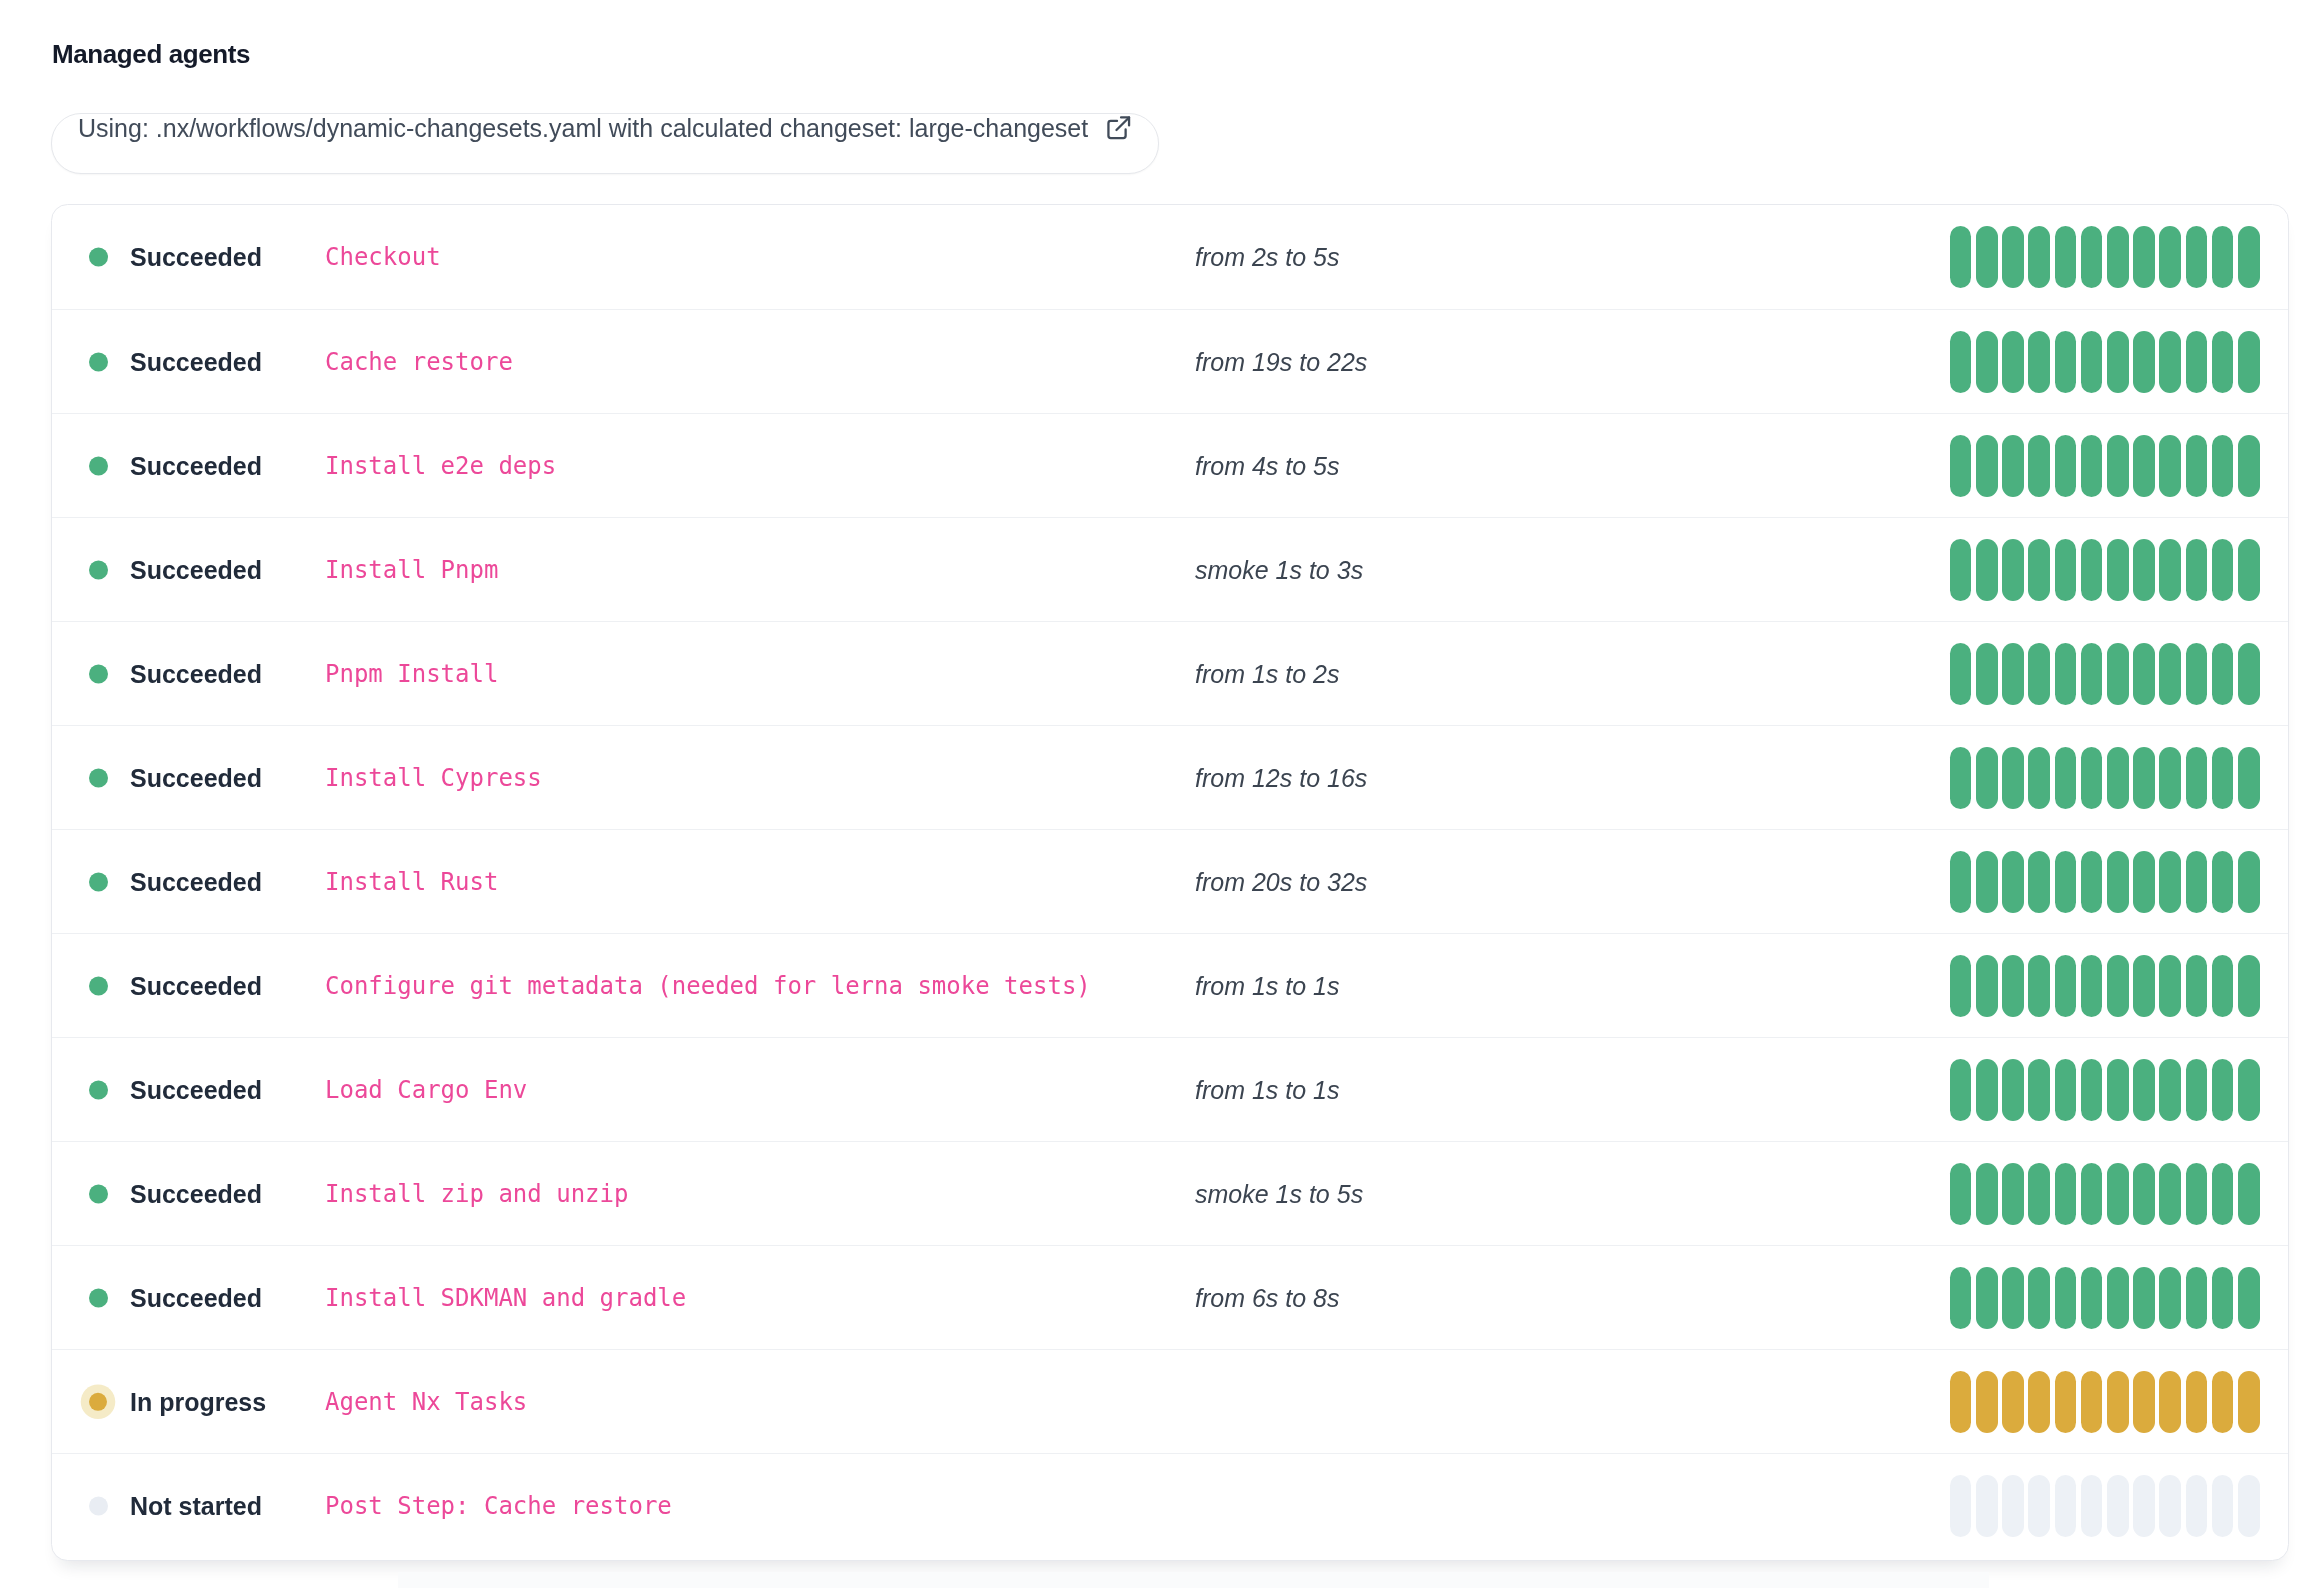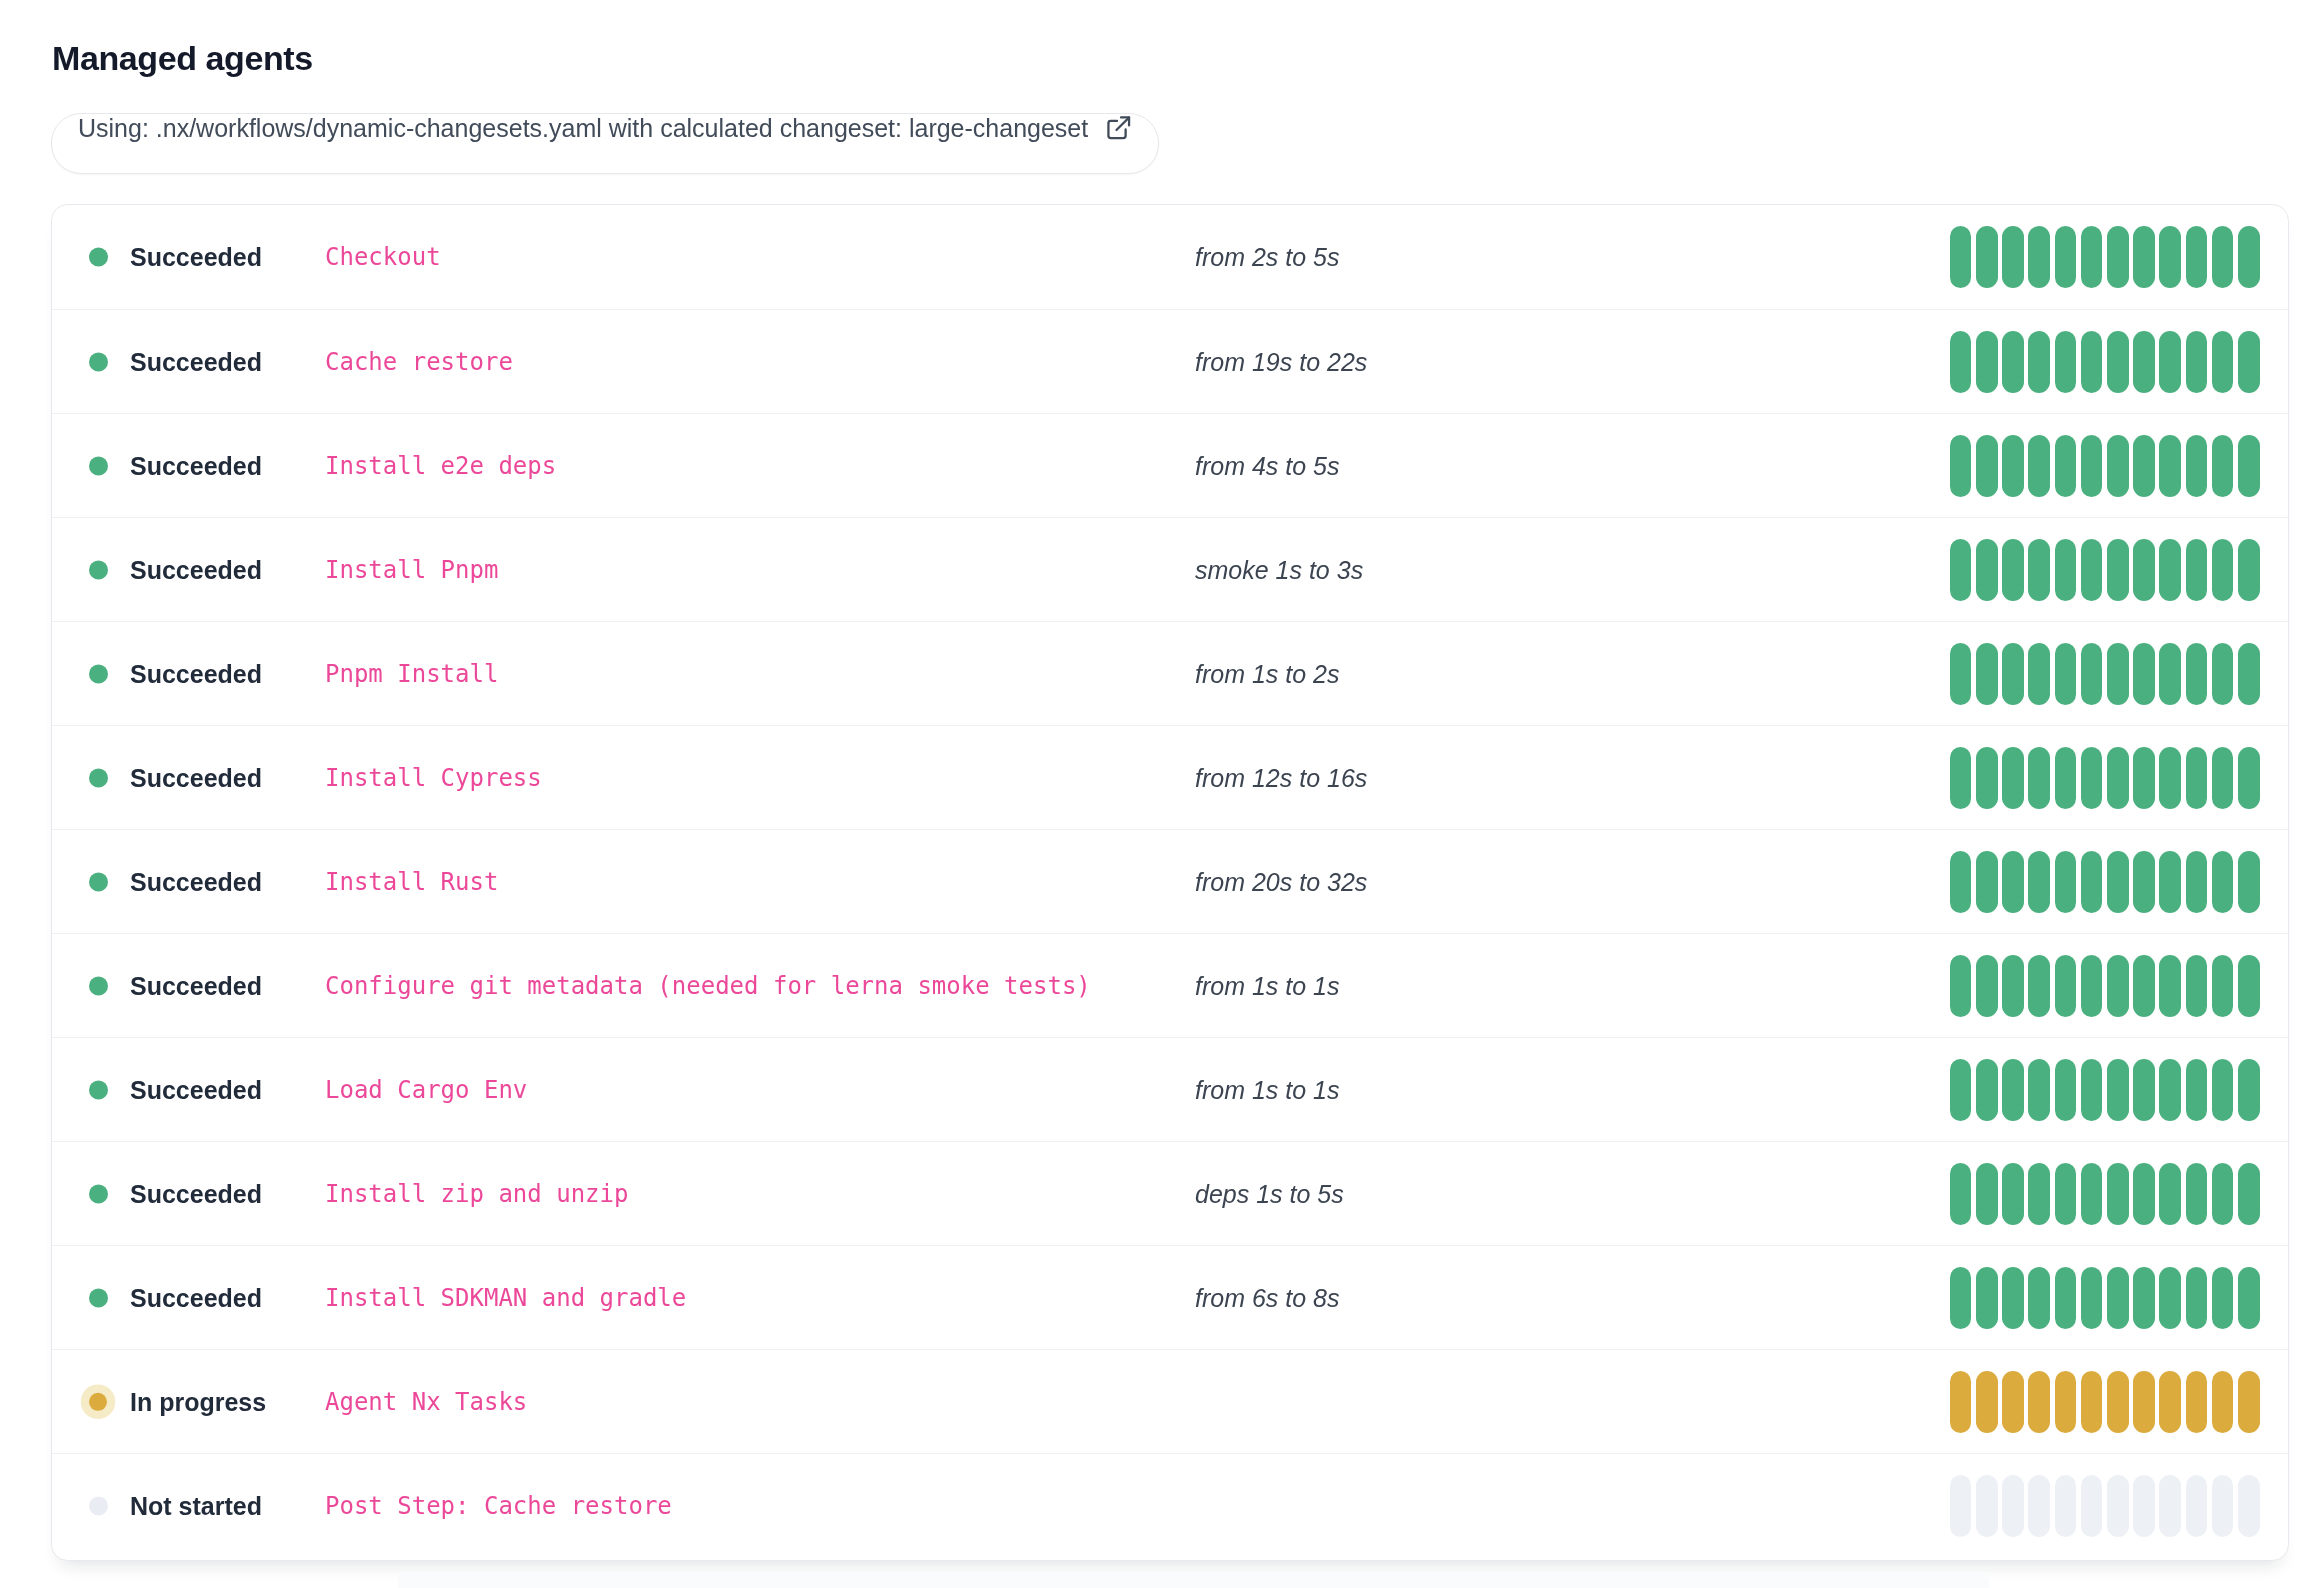--- a/index.html
+++ b/index.html
@@ -1,21 +1,21 @@
 <!DOCTYPE html>
 <html style="--c-succeeded: #4BB07F; --c-inprogress: #DBAB3D; --c-inprogress-halo: #F5EBC7; --c-notstarted: #EDF1F6; --c-notstarted-dot: #E9EDF3;font-size:14.7px"><head>
 <meta charset="utf-8">
 <style>
   * { margin: 0; padding: 0; box-sizing: border-box; }
   html, body { width: 2320px; height: 1589px; background: #ffffff; overflow: hidden; }
   body { font-family: "Liberation Sans", sans-serif; color: #212b3a; position: relative; }
 
   .page-title {
     position: absolute; left: 52px; top: 39px;
-    font-size: 34px; font-weight: 700; letter-spacing: -0.4px; color: #141a29;
+    font-size: 26px; font-weight: 700; letter-spacing: -0.4px; color: #141a29;
   }
 
   .workflow-banner {
     position: absolute; left: 51px; top: 113px; height: 61px;
     display: inline-flex; align-items: flex-start; gap: 16.5px;
     padding: 0 26px;
     border: 1.8px solid #e6e8ec; border-radius: 30px;
     background: #ffffff;
     box-shadow: 0 0.9px 1.8px rgba(0,0,0,0.04);
     cursor: pointer;
@@ -271,21 +271,21 @@
         <i class="seg"></i>
         <i class="seg"></i>
         <i class="seg"></i>
         <i class="seg"></i>
       </span>
   </div>
     <div class="row succeeded">
     <span class="status-dot"></span>
     <span class="status-label">Succeeded</span>
     <span class="step-name">Install zip and unzip</span>
-    <span class="duration-range">deps 1s to 5s</span>
+    <span class="duration-range">smoke 1s to 5s</span>
     <span class="progress-segments">
         <i class="seg"></i>
         <i class="seg"></i>
         <i class="seg"></i>
         <i class="seg"></i>
         <i class="seg"></i>
         <i class="seg"></i>
         <i class="seg"></i>
         <i class="seg"></i>
         <i class="seg"></i>

